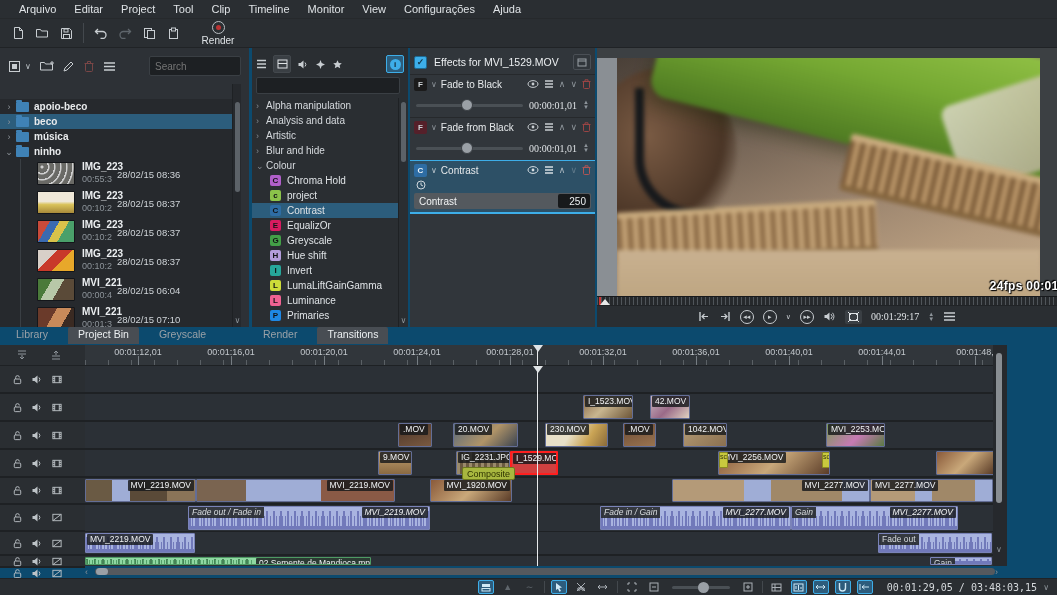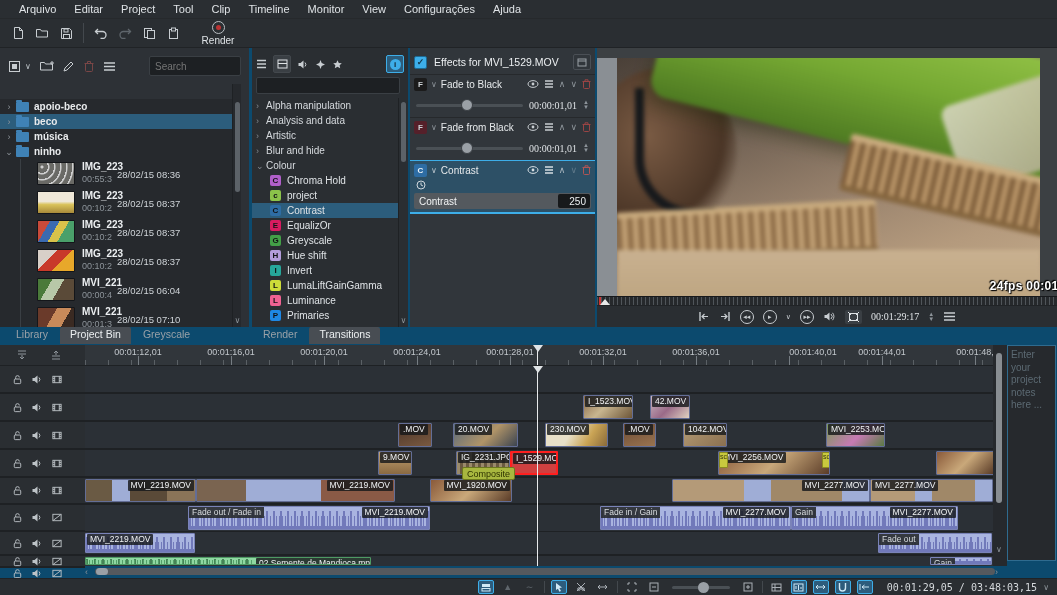--- a/index.html
+++ b/index.html
@@ -128,21 +128,21 @@
   #v-ruler .ph { position:absolute; left:2px; top:0; width:2px; height:100%; background:#c33; }
   #v-ruler .tri { position:absolute; left:3px; bottom:0; width:0; height:0;
     border-left:5px solid transparent; border-right:5px solid transparent; border-bottom:6px solid #e8e8e8;}
   #mon-controls { position:absolute; left:0; top:257px; width:460px; height:22px; background:#2a2e32;
     display:flex; align-items:center; justify-content:center; gap:9px; border-top:1px solid #202326;}
   .mbtn { color:#c8cdd1; display:flex; align-items:center; }
   .mbtn.on { background:#3a3f44; border-radius:2px; padding:1px 2px;}
   .circ { width:14px; height:14px; border:1.3px solid #c8cdd1; border-radius:50%; display:flex; align-items:center; justify-content:center; font-size:7px;}
 
   
-  .tabstrip { position:absolute; top:327px; height:17px; display:flex; gap:2px; font-size:10.5px;}
+  .tabstrip { position:absolute; top:327px; height:17px; display:flex; gap:10px; font-size:10.5px;}
   .tab { padding:1px 10px 0; color:#9aa1a7; border-radius:2px 2px 0 0; white-space:nowrap;}
   .tab.on { background:#484d53; color:#eceff1; }
 
   
   #timeline { position:absolute; left:0; top:345px; width:1007px; height:221px; background:#26292d; }
   #tl-corner { position:absolute; left:0; top:0; width:85px; height:21px; background:#2a2e32; border-bottom:1px solid #1e2124;
     display:flex; align-items:center; gap:22px; padding-left:16px; color:#8d949a;}
   #tl-ruler { position:absolute; left:85px; top:0; width:908px; height:21px; background:#31363b; border-bottom:1px solid #1e2124; overflow:hidden;}
   #tl-ruler .minor { position:absolute; left:0; right:0; bottom:0; height:5px;
     background:repeating-linear-gradient(90deg, #5a6065 0 1px, transparent 1px 23px);}
@@ -679,21 +679,21 @@
         <span class="rlabel" style="left:239px">00:01:20,01</span>
         <span class="rtick" style="left:239px"></span>
         <span class="rlabel" style="left:332px">00:01:24,01</span>
         <span class="rtick" style="left:332px"></span>
         <span class="rlabel" style="left:425px">00:01:28,01</span>
         <span class="rtick" style="left:425px"></span>
         <span class="rlabel" style="left:518px">00:01:32,01</span>
         <span class="rtick" style="left:518px"></span>
         <span class="rlabel" style="left:611px">00:01:36,01</span>
         <span class="rtick" style="left:611px"></span>
-        <span class="rlabel" style="left:728px">00:01:40,01</span>
+        <span class="rlabel" style="left:704px">00:01:40,01</span>
         <span class="rtick" style="left:704px"></span>
         <span class="rlabel" style="left:797px">00:01:44,01</span>
         <span class="rtick" style="left:797px"></span>
         <span class="rlabel" style="left:890px">00:01:48,</span>
         <span class="rtick" style="left:890px"></span>
         <div id="playhead" style="left:452px; height:21px;"></div>
       </div>
     <div id="tl-heads">
         <div class="thead" style="top:0px; height:28px;">
    <span class="ico">
@@ -913,21 +913,21 @@
           <div class="clip art-interior" style="left:345px; width:82px;">
             <span class="clabel right">MVI_1920.MOV</span>
           </div>
           <div class="clip art-interview" style="left:587px; width:198px;">
             <span class="clabel right">MVI_2277.MOV</span>
           </div>
           <div class="clip art-interview" style="left:785px; width:123px;">
             <span class="clabel left">MVI_2277.MOV</span>
           </div>
         </div>
-        <div class="lane" style="top:139px; height:28px;">
+        <div class="lane" style="top:139px; height:28px;font-style:italic;">
           <div class="clip audio " style="left:103px; width:242px;">
             <div class="wave"></div>
             <span class="fxlabel">Fade out / Fade in</span>
             <span class="clabel right">MVI_2219.MOV</span>
           </div>
           <div class="clip audio " style="left:515px; width:191px;">
             <div class="wave"></div>
             <span class="fxlabel">Fade in / Gain</span>
             <span class="clabel right">MVI_2277.MOV</span>
           </div>
@@ -954,21 +954,20 @@
           </div>
           <div class="clip audio " style="left:845px; width:62px;">
             <div class="wave"></div>
             <span class="fxlabel">Gain</span>
           </div>
         </div>
         <div id="playhead" style="left:452px"></div>
       </div>
     <div id="composite-badge" style="left:462px; top:122px;">Composite</div>
   </div>
-  <div id="notes">Enter your project notes here ...</div>
   <div id="tl-vscroll">
     <div class="thumb"></div>
       <div class="dn">∨</div>
   </div>
 
   <div id="ninth-head">
       <span class="ico">
         <svg width="11" height="11" viewBox="0 0 12 12">
           <rect x="2.5" y="5.5" width="7" height="5" rx="1" fill="none" stroke="currentColor"></rect>
           <path d="M4 5.5V3.8a2 2 0 0 1 4 0" fill="none" stroke="currentColor"></path>

